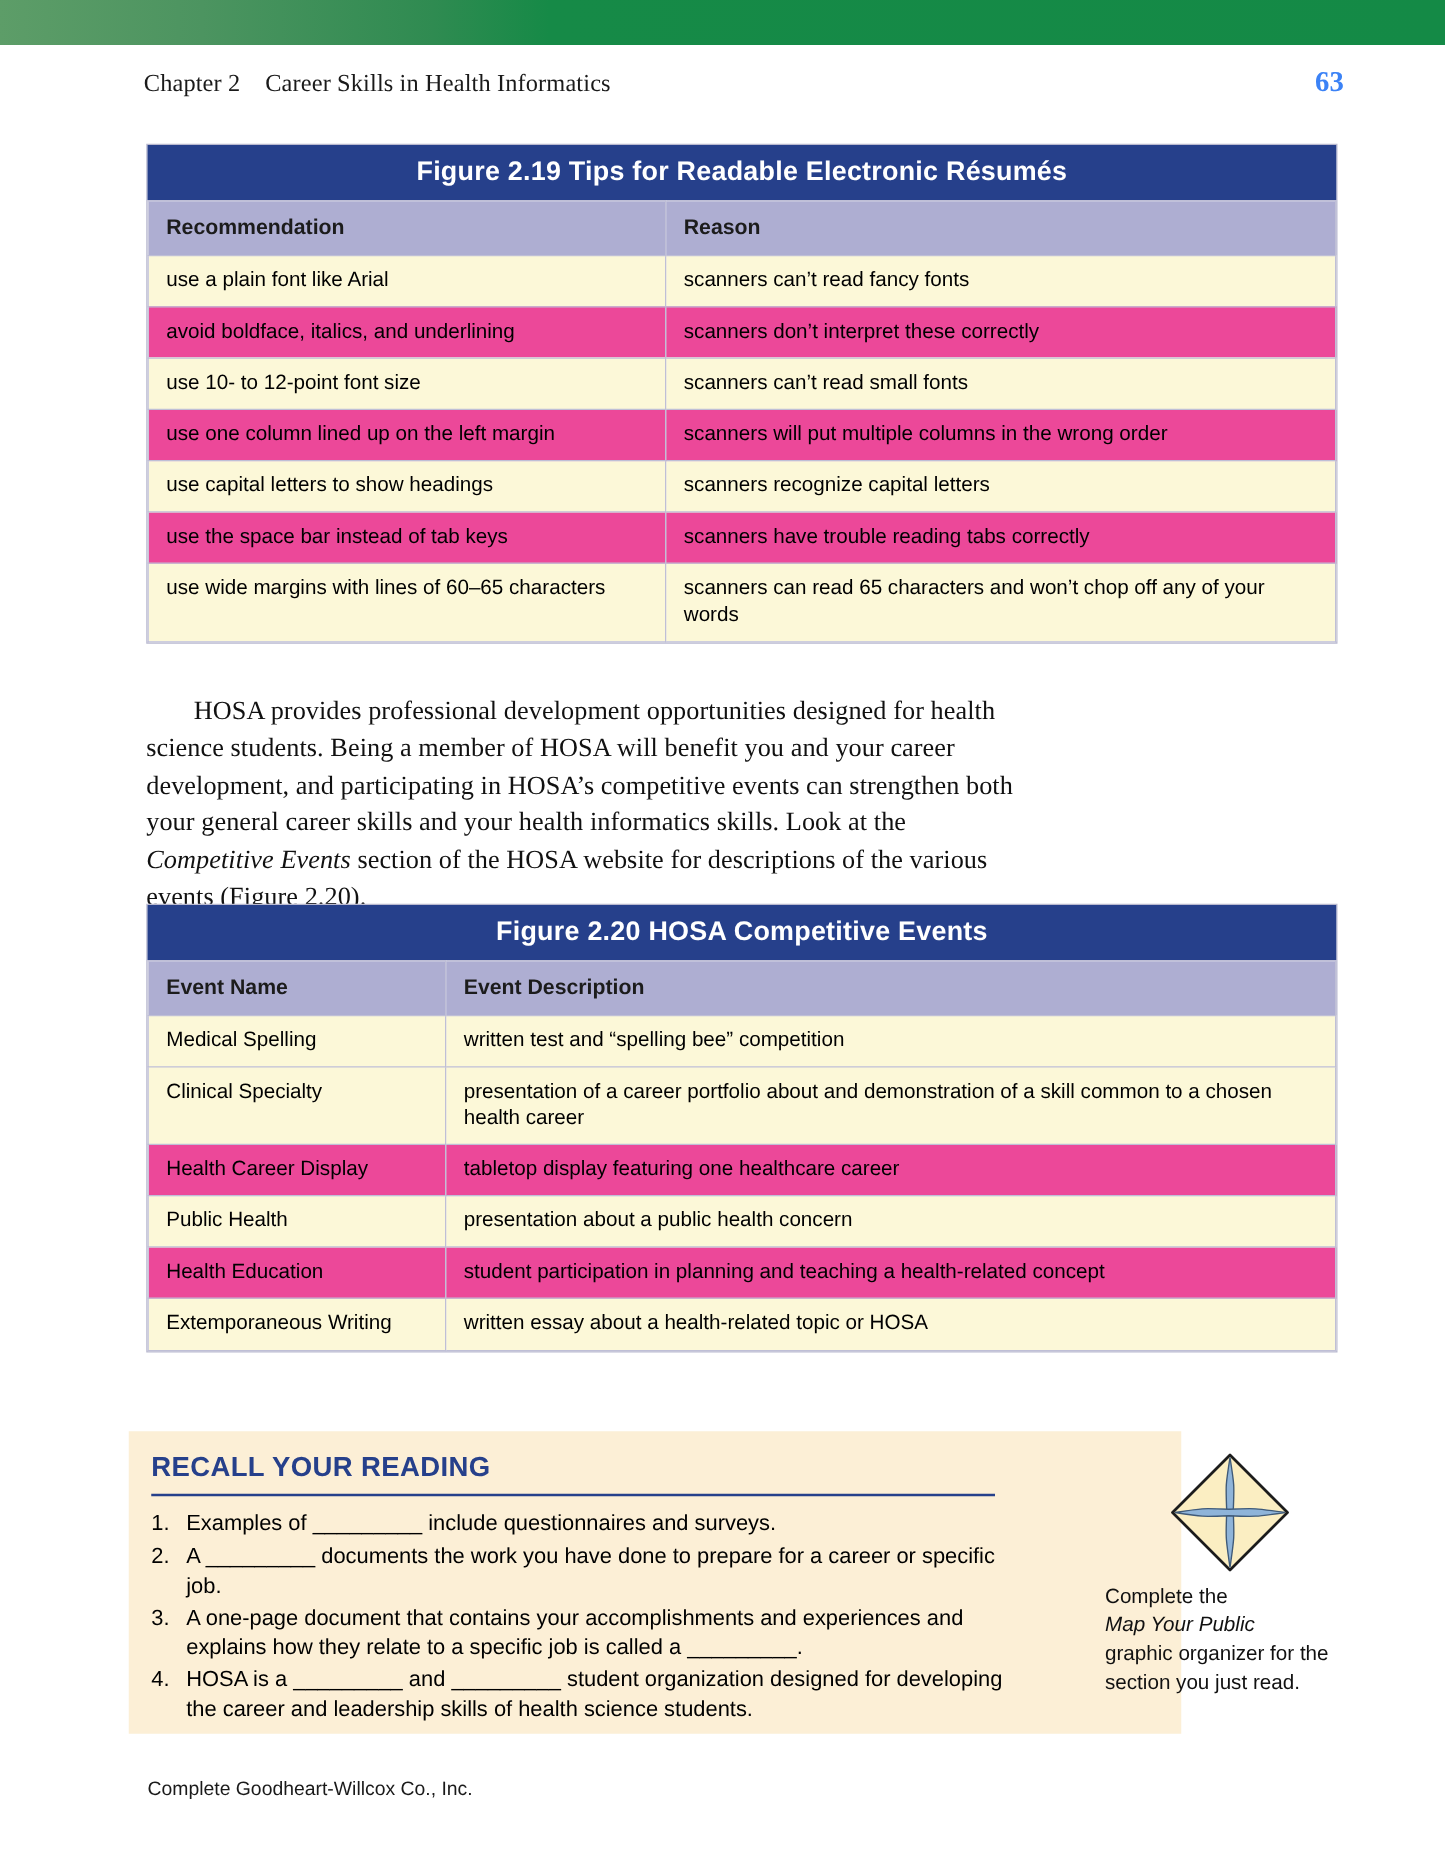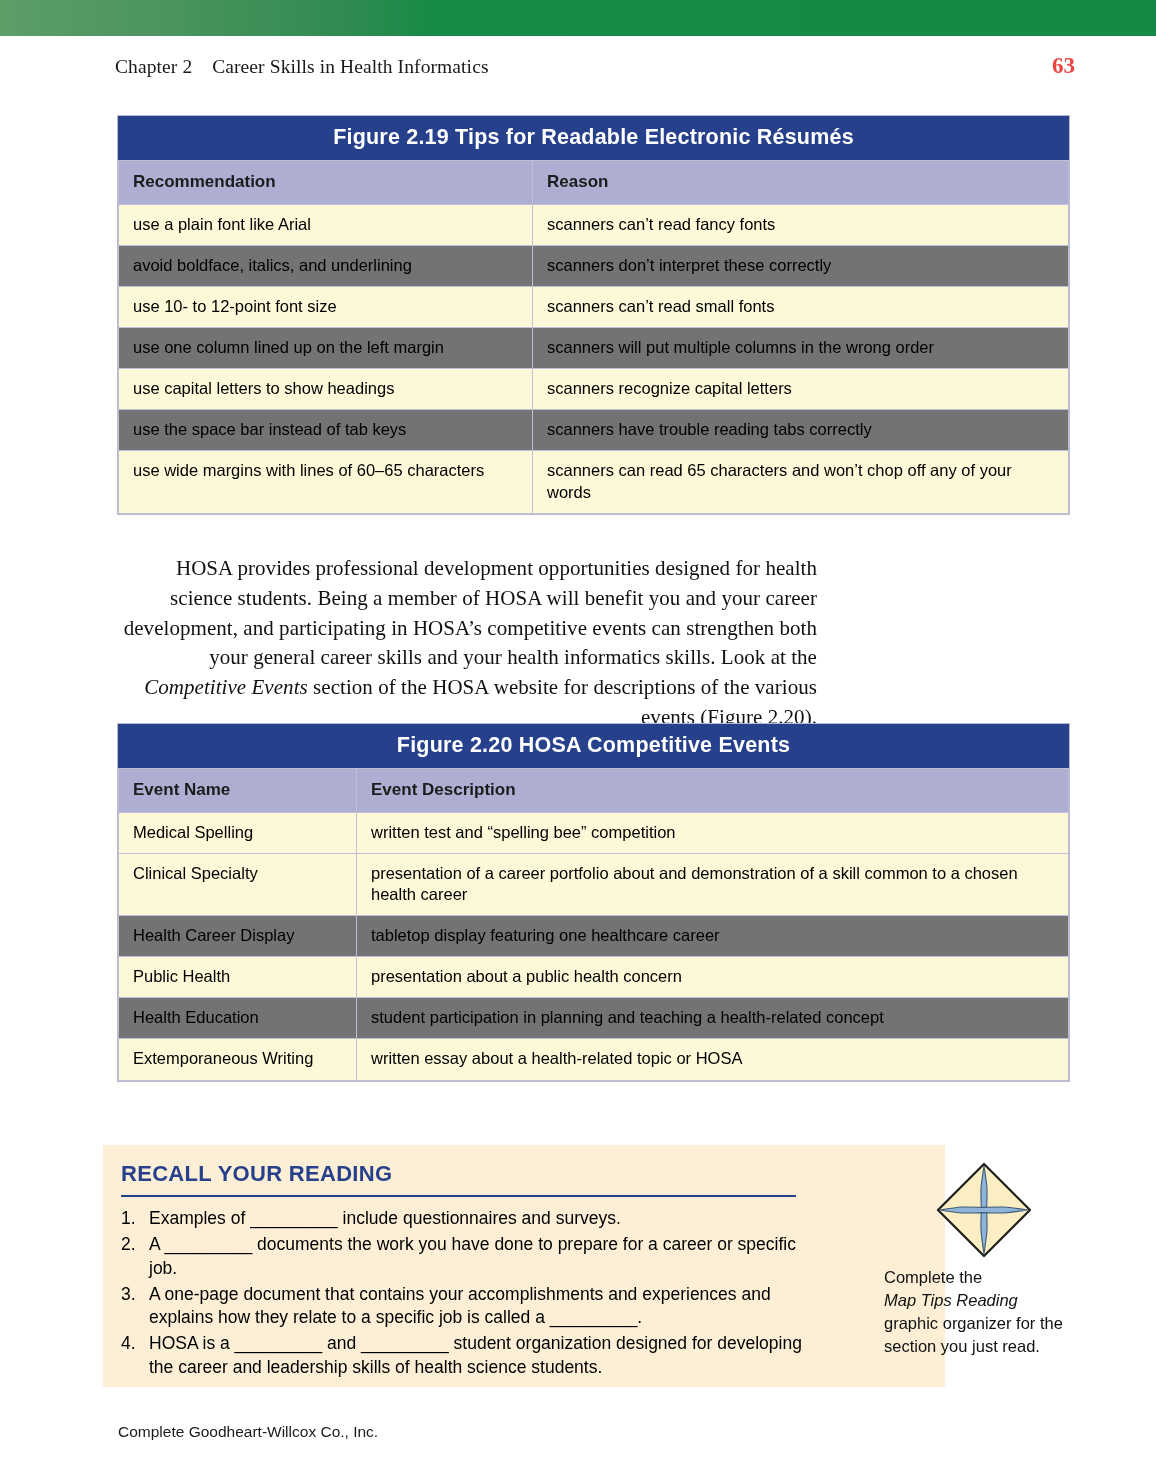--- a/index.html
+++ b/index.html
@@ -47,21 +47,21 @@
     font-family: "Liberation Serif", serif;
     font-size: 19.5px;
     letter-spacing: 0.1px;
     color: #1a1a1a;
     white-space: pre;
   }
   .runhead-right {
     font-family: "Liberation Serif", serif;
     font-size: 23px;
     font-weight: bold;
-    color: #ef4444;
+    color: #3b82f6;
   }
 
   
   .figure {
     position: absolute;
     left: 117px;
     width: 953px;
     border: 1px solid #b9b9cf;
     box-sizing: border-box;
   }
@@ -90,40 +90,39 @@
   }
   .fig-table th {
     background: #aeaed2;
     font-weight: bold;
     font-size: 17px;
     color: #1c1c1c;
     padding-top: 10px;
     padding-bottom: 11px;
   }
   .fig-table tr.odd td { background: #fcf8d8; }
-  .fig-table tr.even td { background: #737373; }
+  .fig-table tr.even td { background: #ec4899; }
 
   #figure-219 { top: 79px; }
   #figure-219 col.c1 { width: 414px; }
   #figure-220 { top: 687px; }
   #figure-220 col.c1 { width: 238px; }
 
   
   .body-para {
     position: absolute;
     top: 497px;
     left: 117px;
     width: 700px;
     font-family: "Liberation Serif", serif;
     font-size: 21px;
     line-height: 1.42;
     color: #111111;
     text-indent: 38px;
     letter-spacing: 0.05px;
-    text-align: right;
   }
   .body-para i { font-style: italic; }
 
   
   .recall-box {
     position: absolute;
     left: 103px;
     top: 1109px;
     width: 842px;
     height: 242px;
@@ -328,21 +327,21 @@
   </div>
 
   <div class="mapread">
     <svg class="mapread-icon" viewBox="0 0 100 100">
       <polygon points="50,4 96,50 50,96 4,50" fill="#fbeec2" stroke="#1c1c1c" stroke-width="2.2" stroke-linejoin="round"></polygon>
       <path d="M50,6 C53.5,28 53.5,28 52.6,49 C53.5,70 53.5,70 50,94 C46.5,70 46.5,70 47.4,49 C46.5,28 46.5,28 50,6 Z" fill="#8fb4d9" stroke="#3f5a78" stroke-width="1.1"></path>
       <path d="M6,50 C28,53.5 28,53.5 49,52.6 C70,53.5 70,53.5 94,50 C70,46.5 70,46.5 49,47.4 C28,46.5 28,46.5 6,50 Z" fill="#8fb4d9" stroke="#3f5a78" stroke-width="1.1"></path>
     </svg>
     <div class="mapread-caption">
       <div>Complete the</div>
-      <div class="em">Map Tips Reading</div>
+      <div class="em">Map Your Public</div>
       <div>graphic organizer for the</div>
       <div>section you just read.</div>
     </div>
   </div>
 
   <div class="footer">Complete Goodheart-Willcox Co., Inc.</div>
 
 </div>
 
 </body></html>

